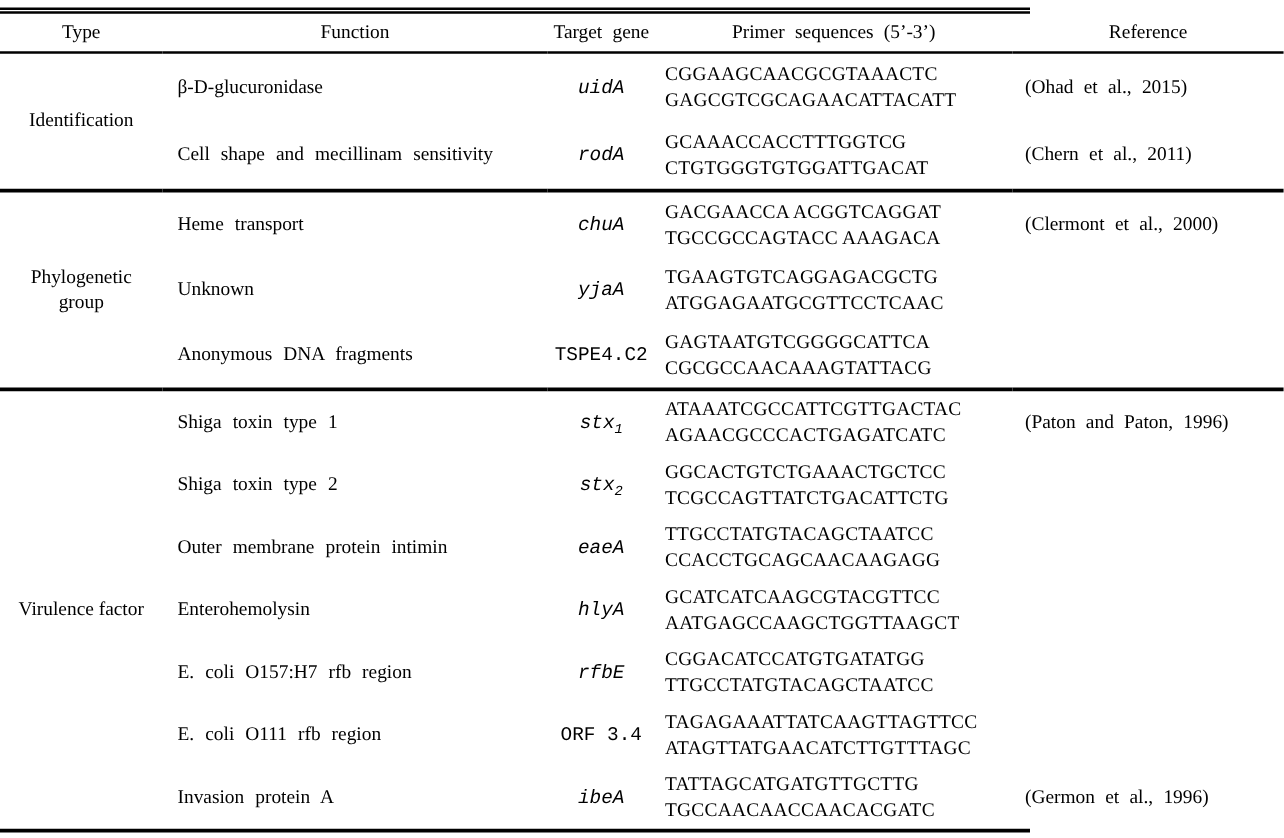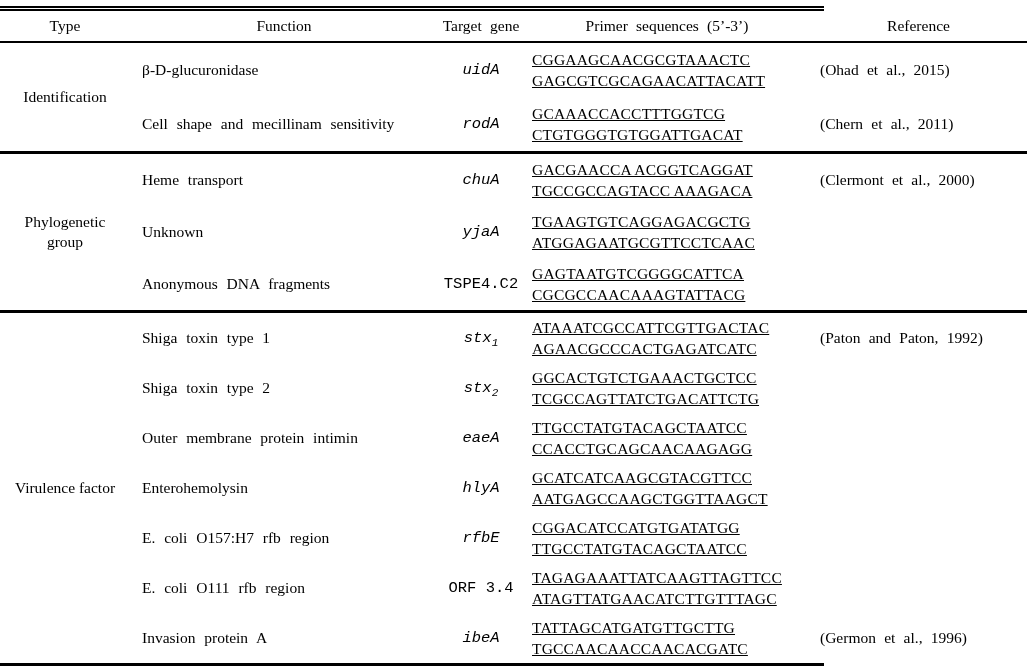--- a/index.html
+++ b/index.html
@@ -62,21 +62,20 @@
   .gene-sub {
     font-style: italic;
     font-size: 11px;
     line-height: 0;
   }
   .fn-prefix { }
   .c-seq {
     padding-left: 8px;
     line-height: 21px;
     letter-spacing: 0.2px;
-    text-decoration: underline;
   }
   .c-ref {
     padding-left: 10px;
     word-spacing: 0.28em;
   }
   tbody.sec-0 td { height: 54px; }
   tbody.sec-1 td { height: 52px; }
   tbody.sec-2 td { height: 50px; }
 </style>
 </head>
@@ -157,21 +156,21 @@
 
       <tbody class="sec-2">
         <tr>
           <td class="c-type" rowspan="7">Virulence factor</td>
           <td class="c-fn"><span class="fn-prefix"></span><span>Shiga toxin type 1</span></td>
           <td class="c-gene"><span class="gene-name" data-italic="true"><span>stx</span><sub class="gene-sub">1</sub></span></td>
           <td class="c-seq">
               <div>ATAAATCGCCATTCGTTGACTAC</div>
               <div>AGAACGCCCACTGAGATCATC</div>
             </td>
-          <td class="c-ref">(Paton and Paton, 1992)</td>
+          <td class="c-ref">(Paton and Paton, 1996)</td>
         </tr>
         <tr>
           <td class="c-fn"><span class="fn-prefix"></span><span>Shiga toxin type 2</span></td>
           <td class="c-gene"><span class="gene-name" data-italic="true"><span>stx</span><sub class="gene-sub">2</sub></span></td>
           <td class="c-seq">
               <div>GGCACTGTCTGAAACTGCTCC</div>
               <div>TCGCCAGTTATCTGACATTCTG</div>
             </td>
           <td class="c-ref"></td>
         </tr>

